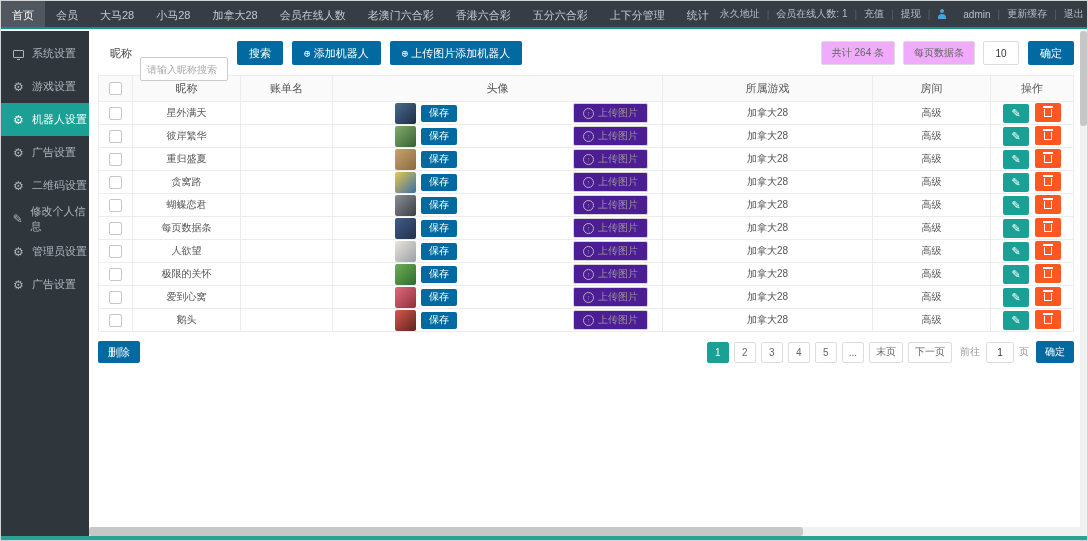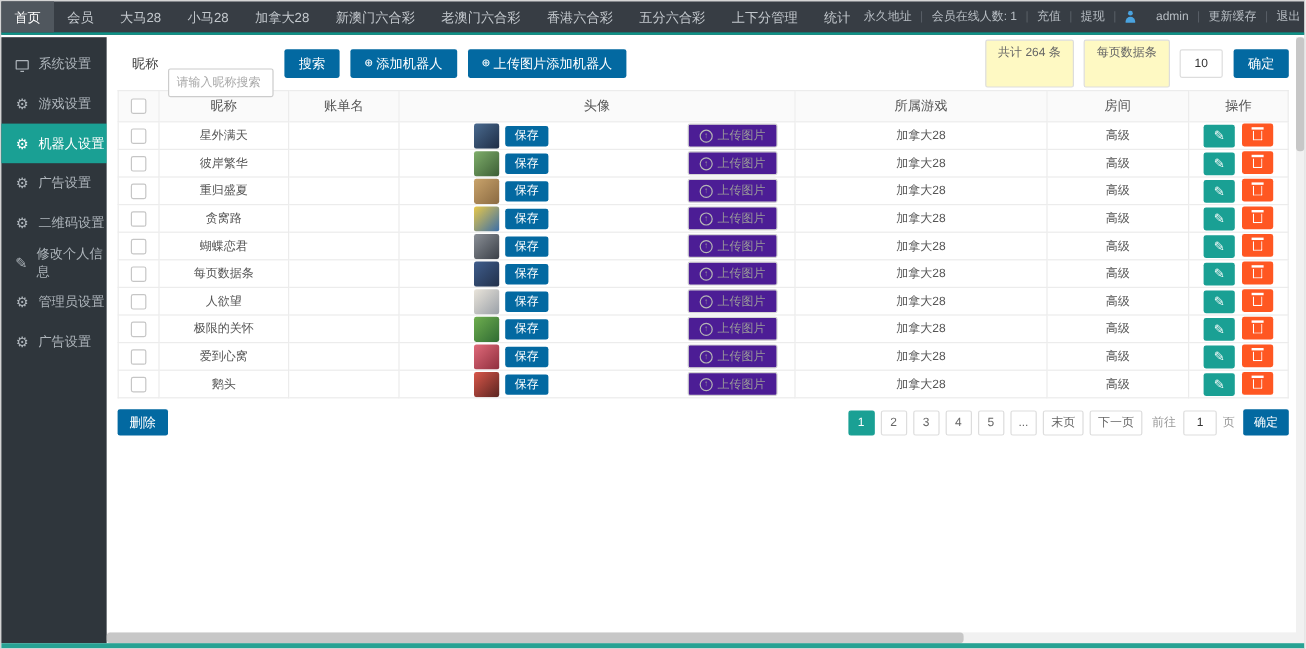--- a/index.html
+++ b/index.html
@@ -39,22 +39,22 @@
   .toolbar { display:flex; align-items:center; height:26px; margin-bottom:9px; }
   .tb-label { font-size:11px; color:#444; margin:0 8px 0 12px; }
   .tb-input { width:88px; height:24px; border:1px solid #ccc; border-radius:2px; padding:0 6px;
               font-size:10px; color:#333;margin-top:32px; }
   .tb-input::placeholder { color:#aaa; }
   .btn { display:inline-flex; align-items:center; justify-content:center; gap:3px; border:none;
          background:#0369a1; color:#fff; font-size:11px; border-radius:2px; cursor:pointer;font-family:Liberation Mono, monospace; }
   .tb-btn { height:24px; padding:0 12px; margin-left:9px; }
   .plus-ic { font-size:11px; }
   .tb-spacer { flex:1; }
-  .tb-box { height:40px; line-height:22px; border:1px solid #ddd; border-radius:2px; padding:0 10px;
-            font-size:10px; color:#666; margin-left:8px; background:#fef9c3; white-space:nowrap; }
+  .tb-box { height:24px; line-height:22px; border:1px solid #ddd; border-radius:2px; padding:0 10px;
+            font-size:10px; color:#666; margin-left:8px; background:#f0abfc; white-space:nowrap; }
   .pp-input { width:36px; height:24px; border:1px solid #ddd; border-radius:2px; text-align:center;
               font-size:10px; color:#333; margin-left:8px; }
 
   
   table { width:100%; border-collapse:collapse; table-layout:fixed; }
   th, td { border:1px solid #ececec; font-weight:normal; text-align:center; overflow:hidden; white-space:nowrap; }
   th { height:26px; background:#fafafa; font-size:11px; color:#555; }
   td { height:23px; font-size:10px; color:#555; background:#fff; }
   .cb { display:inline-block; width:13px; height:13px; border:1px solid #c6c6c6; border-radius:2px;
         background:#fff; vertical-align:middle; cursor:pointer; }
@@ -100,21 +100,21 @@
 
 <div class="window">
 
   <div class="topbar">
     <div class="topnav">
         <div class="nav-item active">首页</div>
         <div class="nav-item">会员</div>
         <div class="nav-item">大马28</div>
         <div class="nav-item">小马28</div>
         <div class="nav-item">加拿大28</div>
-        <div class="nav-item">新澳门六合彩</div>
+        <div class="nav-item">会员在线人数</div>
         <div class="nav-item">老澳门六合彩</div>
         <div class="nav-item">香港六合彩</div>
         <div class="nav-item">五分六合彩</div>
         <div class="nav-item">上下分管理</div>
         <div class="nav-item">统计</div>
       </div>
     <div class="topbar-right">
       <span class="top-link">永久地址</span>
       <span class="sep">|</span>
       <span class="top-link">会员在线人数: 1</span>

